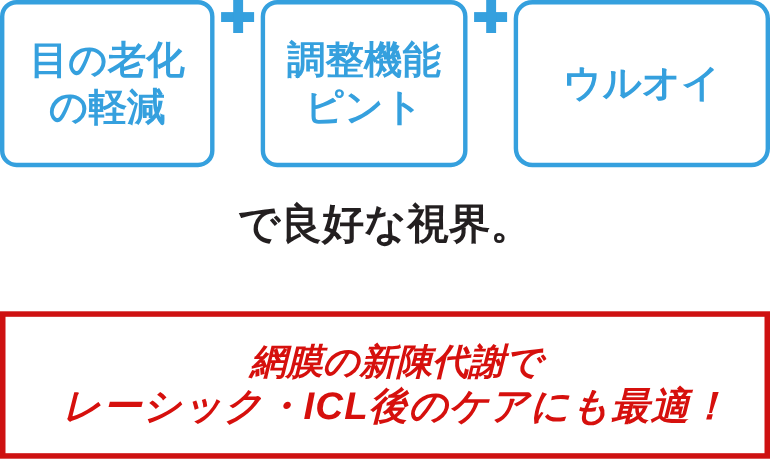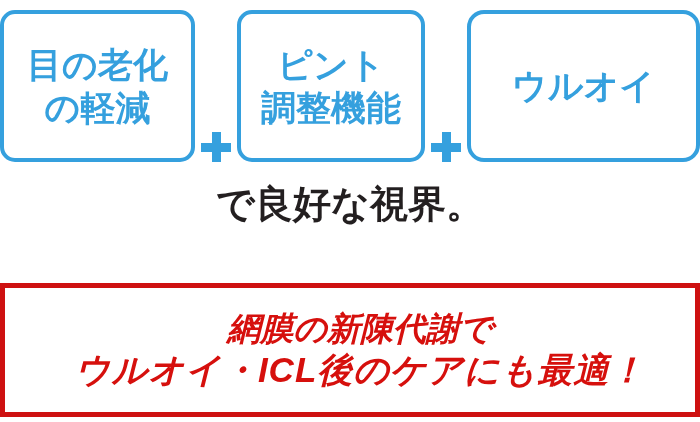--- a/index.html
+++ b/index.html
@@ -19,21 +19,21 @@
   }
 
   
   .benefit-row {
     position: absolute;
     left: 0;
     top: 0;
     width: 700px;
     height: 162px;
     display: flex;
-    align-items: flex-end;
+    align-items: flex-start;
     justify-content: space-between;
   }
   .benefit-box {
     box-sizing: border-box;
     border: 4px solid #35A0DE;
     border-radius: 15px;
     height: 152px;
     background: #ffffff;
     display: flex;
     flex-direction: column;
@@ -145,35 +145,35 @@
   <div class="benefit-row">
 
     <div class="benefit-box box-1">
       <div class="benefit-line">目の老化</div>
       <div class="benefit-line">の軽減</div>
     </div>
 
     <div class="plus-sign"></div>
 
     <div class="benefit-box box-2">
+      <div class="benefit-line">調整機能</div>
       <div class="benefit-line">ピント</div>
-      <div class="benefit-line">調整機能</div>
     </div>
 
     <div class="plus-sign"></div>
 
     <div class="benefit-box box-3">
       <div class="benefit-line">ウルオイ</div>
     </div>
 
   </div>
 
   <div class="lead-sentence">
     <span class="lead-dark">で</span>
       <span class="lead-dark">良好な視界。</span>
   </div>
 
   <div class="red-box">
     <div class="red-line line-1">網膜の新陳代謝で</div>
-    <div class="red-line line-2">ウルオイ・ICL後のケアにも最適！</div>
+    <div class="red-line line-2">レーシック・ICL後のケアにも最適！</div>
   </div>
 
 </div>
 
 </body></html>

